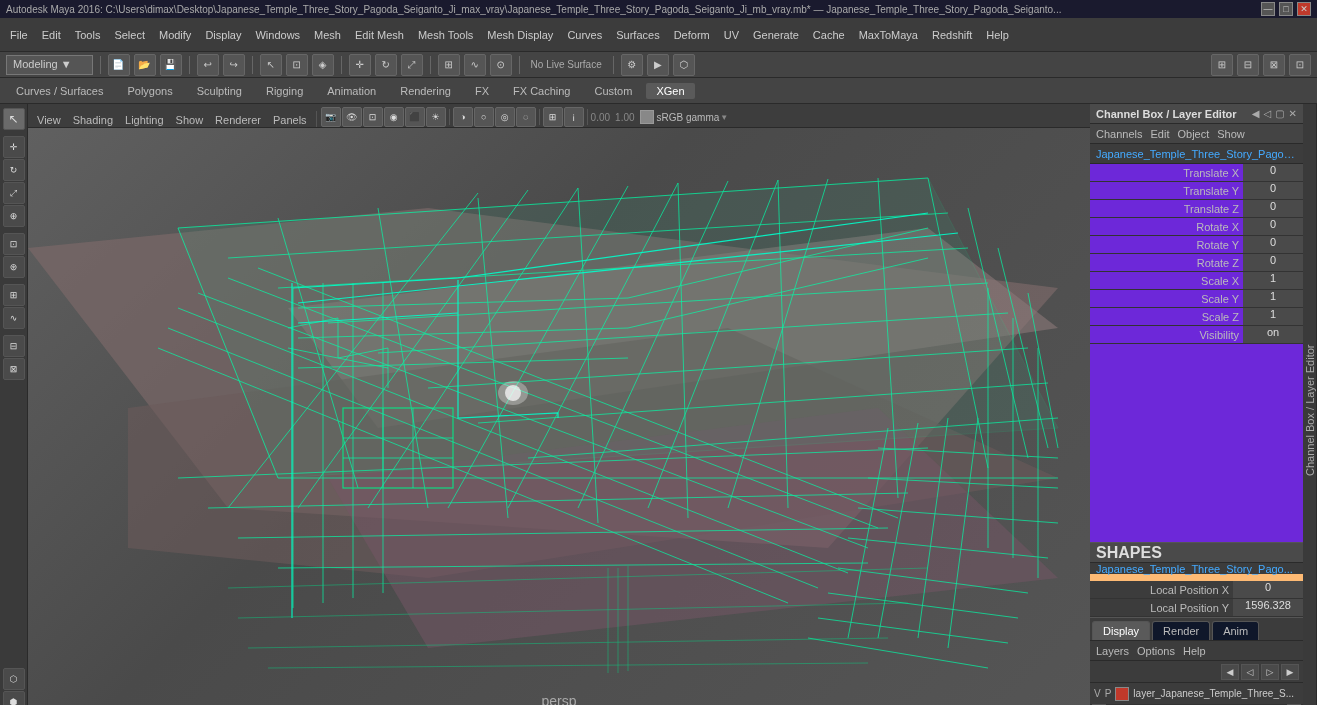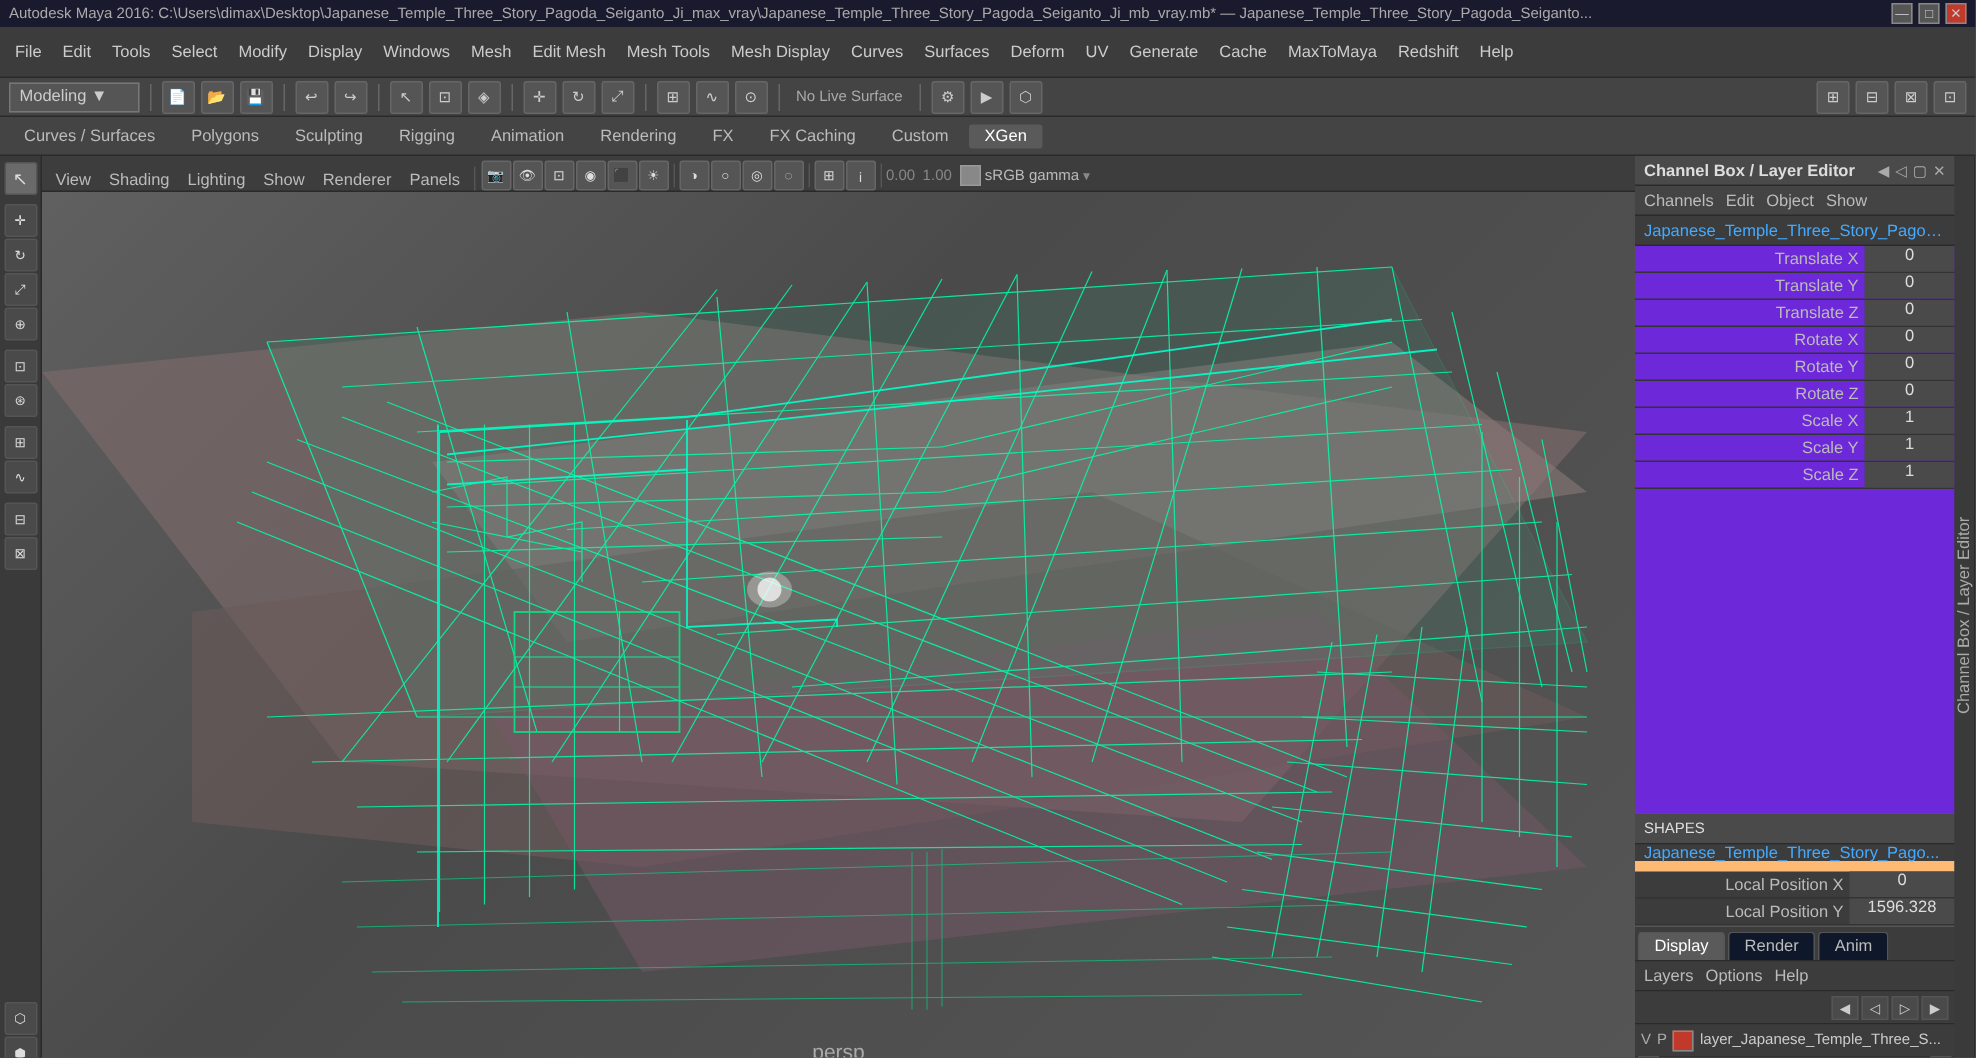--- a/index.html
+++ b/index.html
@@ -233,21 +233,21 @@
       border-top: 1px solid #555;
     }
     #shapes-header {
       height: 20px;
       background: #4a4a4a;
       display: flex;
       align-items: center;
       padding: 0 6px;
       border-bottom: 1px solid #2a2a2a;
     }
-    #shapes-title { font-size: 10px; color: #ddd; font-weight: normal; text-align: center; }
+    #shapes-title { font-size: 16px; color: #ddd; font-weight: bold; text-align: center; }
 
     #shapes-obj-name {
       height: 18px;
       display: flex;
       align-items: center;
       padding: 0 6px;
       border-bottom: 7px solid #fdba74;
     }
     #shapes-obj-text { font-size: 11px; color: #4af; }
 
@@ -742,20 +742,24 @@
               <span class="attr-value">1</span>
             </div>
             <div class="attr-row">
               <span class="attr-name">Scale Y</span>
               <span class="attr-value">1</span>
             </div>
             <div class="attr-row">
               <span class="attr-name">Scale Z</span>
               <span class="attr-value">1</span>
             </div>
+            <div class="attr-row">
+              <span class="attr-name">Visibility</span>
+              <span class="attr-value">on</span>
+            </div>
           </div>
 
           <div id="shapes-section">
             <div id="shapes-header">
               <span id="shapes-title">SHAPES</span>
             </div>
             <div id="shapes-obj-name">
               <span id="shapes-obj-text">Japanese_Temple_Three_Story_Pago...</span>
             </div>
             <div class="shape-attr-row">

